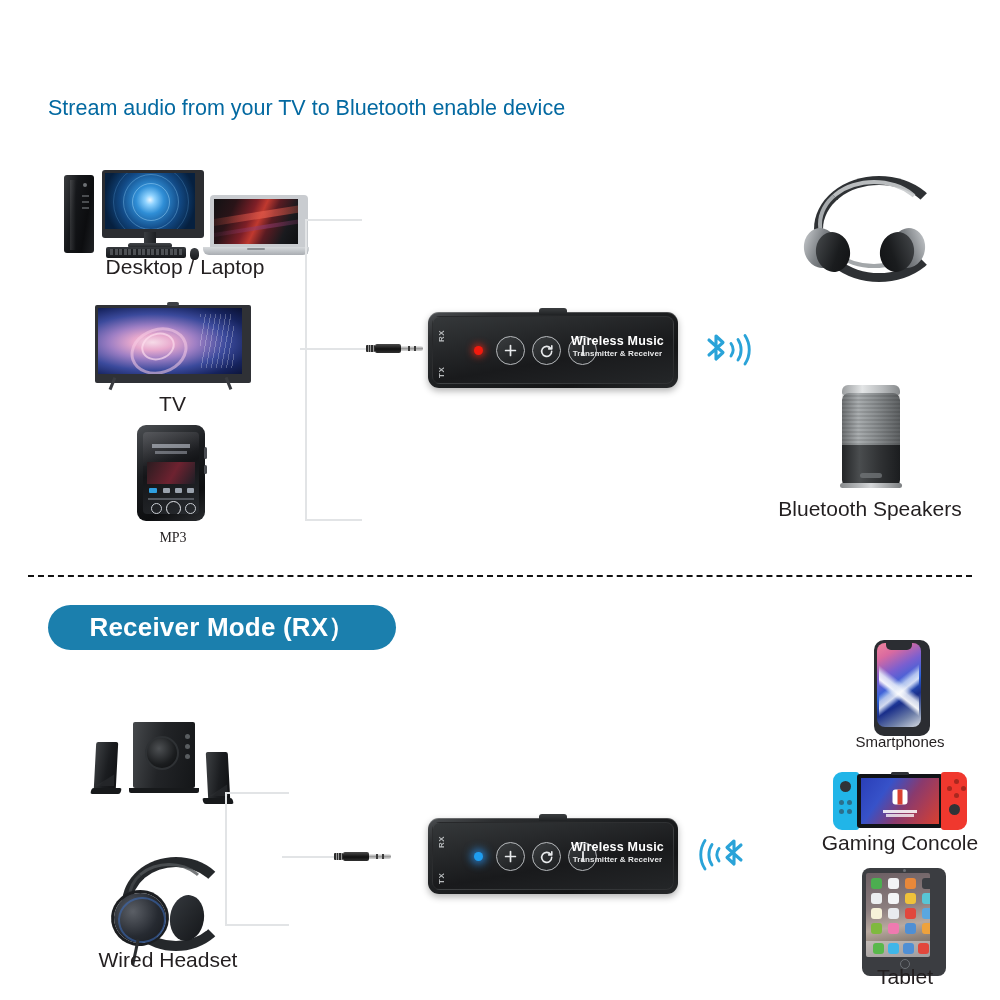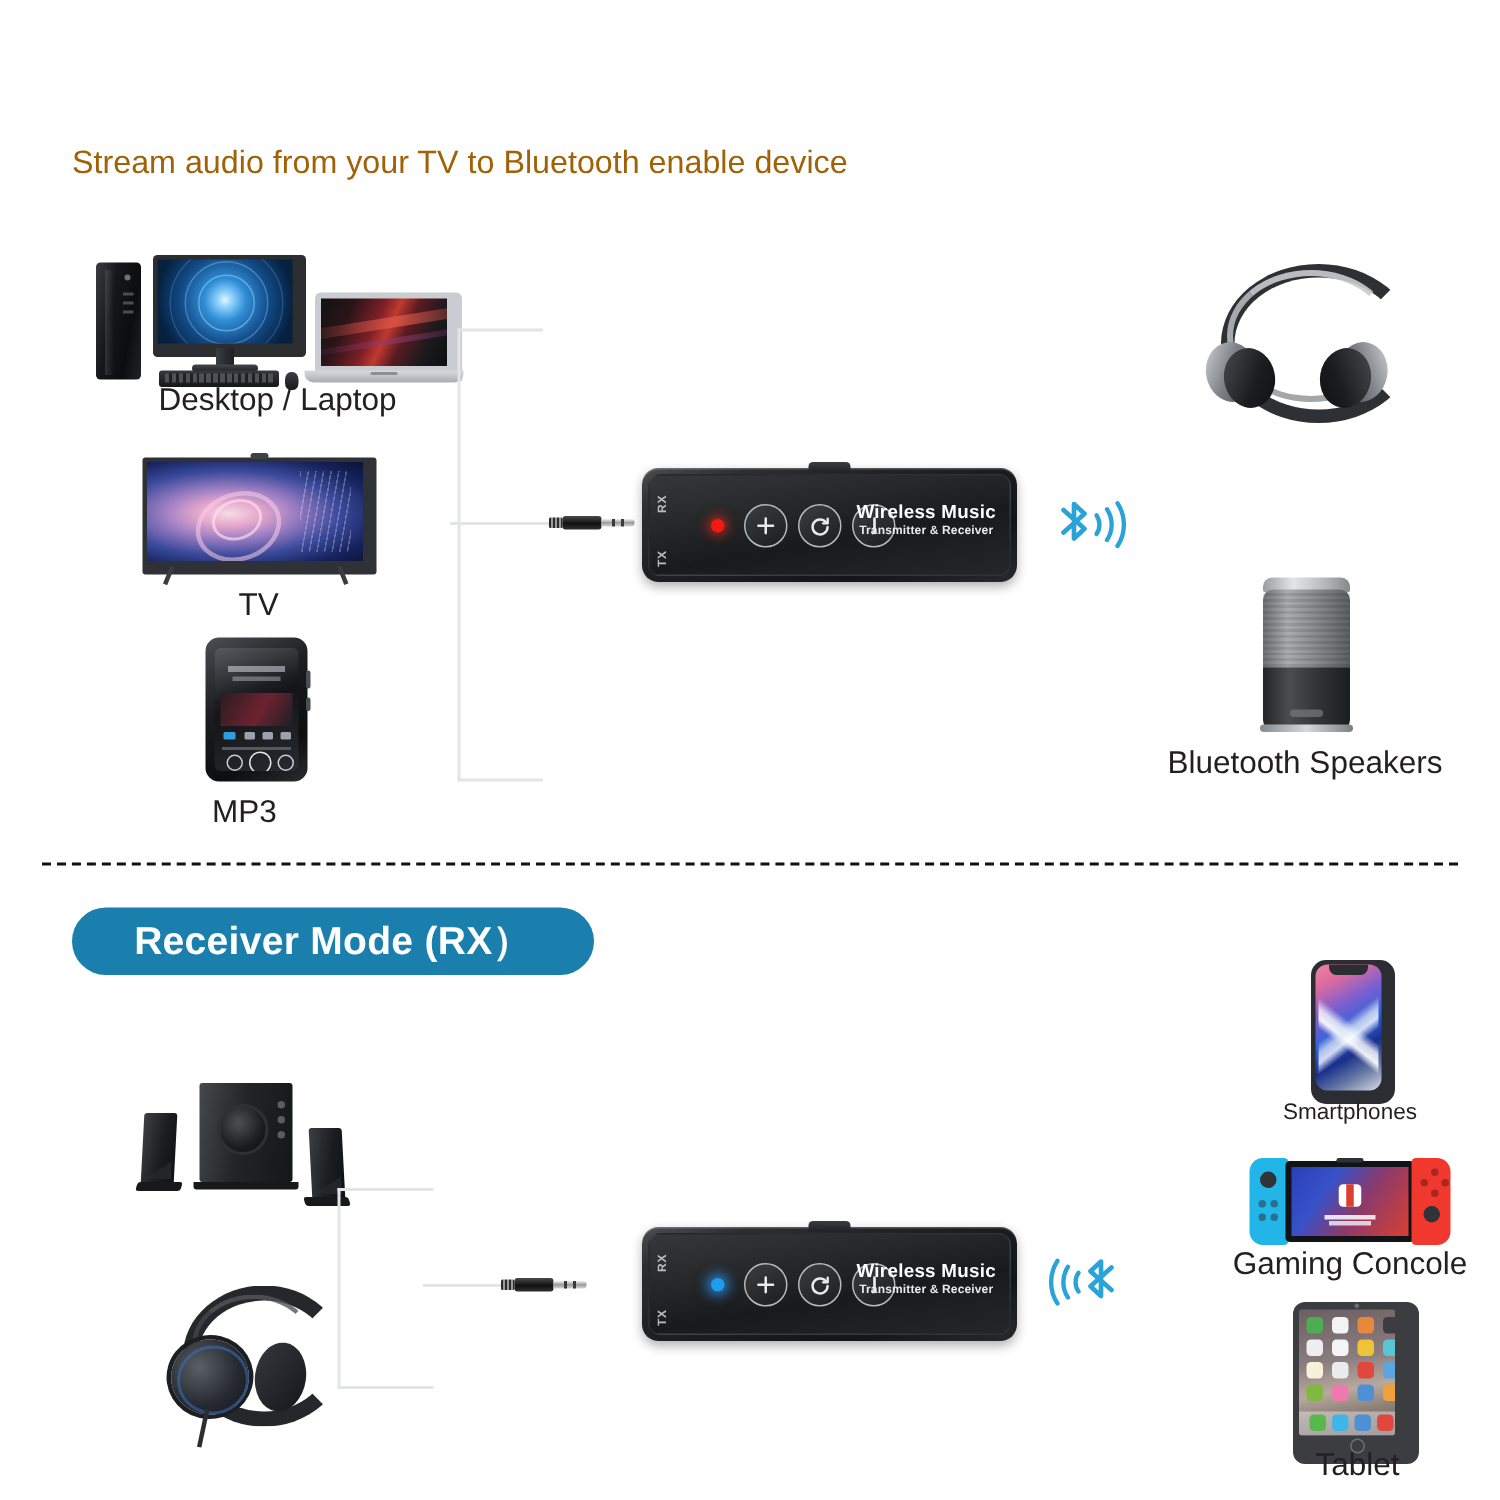--- a/index.html
+++ b/index.html
@@ -11,21 +11,21 @@
   .page{position:relative;width:1000px;height:1000px;}
 
   
   .pill{
     position:absolute;display:flex;align-items:center;justify-content:center;
     background:#1b7fad;border-radius:26px;color:#fff;
     font-weight:bold;letter-spacing:.2px;white-space:nowrap;
   }
   .pill-tx{left:48px;top:33px;width:366px;height:45px;font-size:26px;}
   .pill-rx{left:48px;top:605px;width:348px;height:45px;font-size:26px;}
-  .subtitle{position:absolute;font-size:21.5px;color:#a16207;white-space:nowrap;}
+  .subtitle{position:absolute;font-size:21.5px;color:#0369a1;white-space:nowrap;}
   .sub-tx{left:48px;top:96px;}
   .sub-rx{left:48px;top:671px;}
 
   .divider{
     position:absolute;left:28px;top:575px;width:944px;height:0;
     border-top:2px dashed #111;
   }
 
   
   .caption{position:absolute;text-align:center;color:#231f20;white-space:nowrap;}
@@ -222,21 +222,21 @@
         <div style="position:absolute;left:44px;top:56px;width:7px;height:5px;border-radius:1px;background:#9aa2ad;"></div>
         <div style="position:absolute;left:5px;top:66px;width:46px;height:2px;background:#54585f;"></div>
         <div style="position:absolute;left:8px;top:71px;width:9px;height:9px;border-radius:50%;border:1.2px solid #c8ccd2;"></div>
         <div style="position:absolute;left:23px;top:69px;width:13px;height:13px;border-radius:50%;border:1.4px solid #e2e5e9;"></div>
         <div style="position:absolute;left:42px;top:71px;width:9px;height:9px;border-radius:50%;border:1.2px solid #c8ccd2;"></div>
       </div>
       <div style="position:absolute;right:-2px;top:22px;width:3px;height:12px;border-radius:2px;background:#4a4d52;"></div>
       <div style="position:absolute;right:-2px;top:40px;width:3px;height:9px;border-radius:2px;background:#4a4d52;"></div>
     </div>
   </div>
-  <div class="caption" style="left:117px;top:530px;width:92px;font-size:21px;">MP3</div>
+  <div class="caption" style="left:127px;top:530px;width:92px;font-size:14px;font-family:Liberation Serif, serif;">MP3</div>
 
   <div class="bracket" style="left:305px;top:219px;width:55px;height:298px;"></div>
   <div class="wire" style="left:300px;top:348px;width:75px;"></div>
   <div class="plug" style="left:366px;top:344px;">
     <div class="rings"></div>
       <div class="body"></div>
       <div class="tip"></div>
   </div>
 
   <div class="device" style="left:428px;top:312px;">
@@ -337,20 +337,21 @@
       border-color:#53575a transparent transparent #43474a;border-width:3px;opacity:.8;"></div>
     <div style="position:absolute;left:6px;top:38px;width:52px;height:50px;border-radius:50%;
       background:radial-gradient(circle at 38% 35%,#5b5f66,#262a31 55%,#141619);transform:rotate(-8deg);
       box-shadow:0 0 0 3px #1c1e21;"></div>
     <div style="position:absolute;left:10px;top:42px;width:44px;height:42px;border-radius:50%;
       border:2px solid rgba(60,110,190,.55);transform:rotate(-8deg);"></div>
     <div style="position:absolute;left:62px;top:40px;width:34px;height:46px;border-radius:50%;
       background:linear-gradient(120deg,#34383d,#15171a);transform:rotate(8deg);"></div>
     <div style="position:absolute;left:26px;top:84px;width:2.5px;height:26px;background:#2b2e31;transform:rotate(12deg);"></div>
   </div>
+  <div class="caption" style="left:58px;top:948px;width:220px;font-size:21px;">Wired Headset</div>
 
   <div class="bracket" style="left:225px;top:792px;width:62px;height:130px;"></div>
   <div class="wire" style="left:282px;top:856px;width:58px;"></div>
   <div class="plug" style="left:334px;top:852px;">
     <div class="rings"></div>
       <div class="body"></div>
       <div class="tip"></div>
   </div>
 
   <div class="device" style="left:428px;top:818px;">

